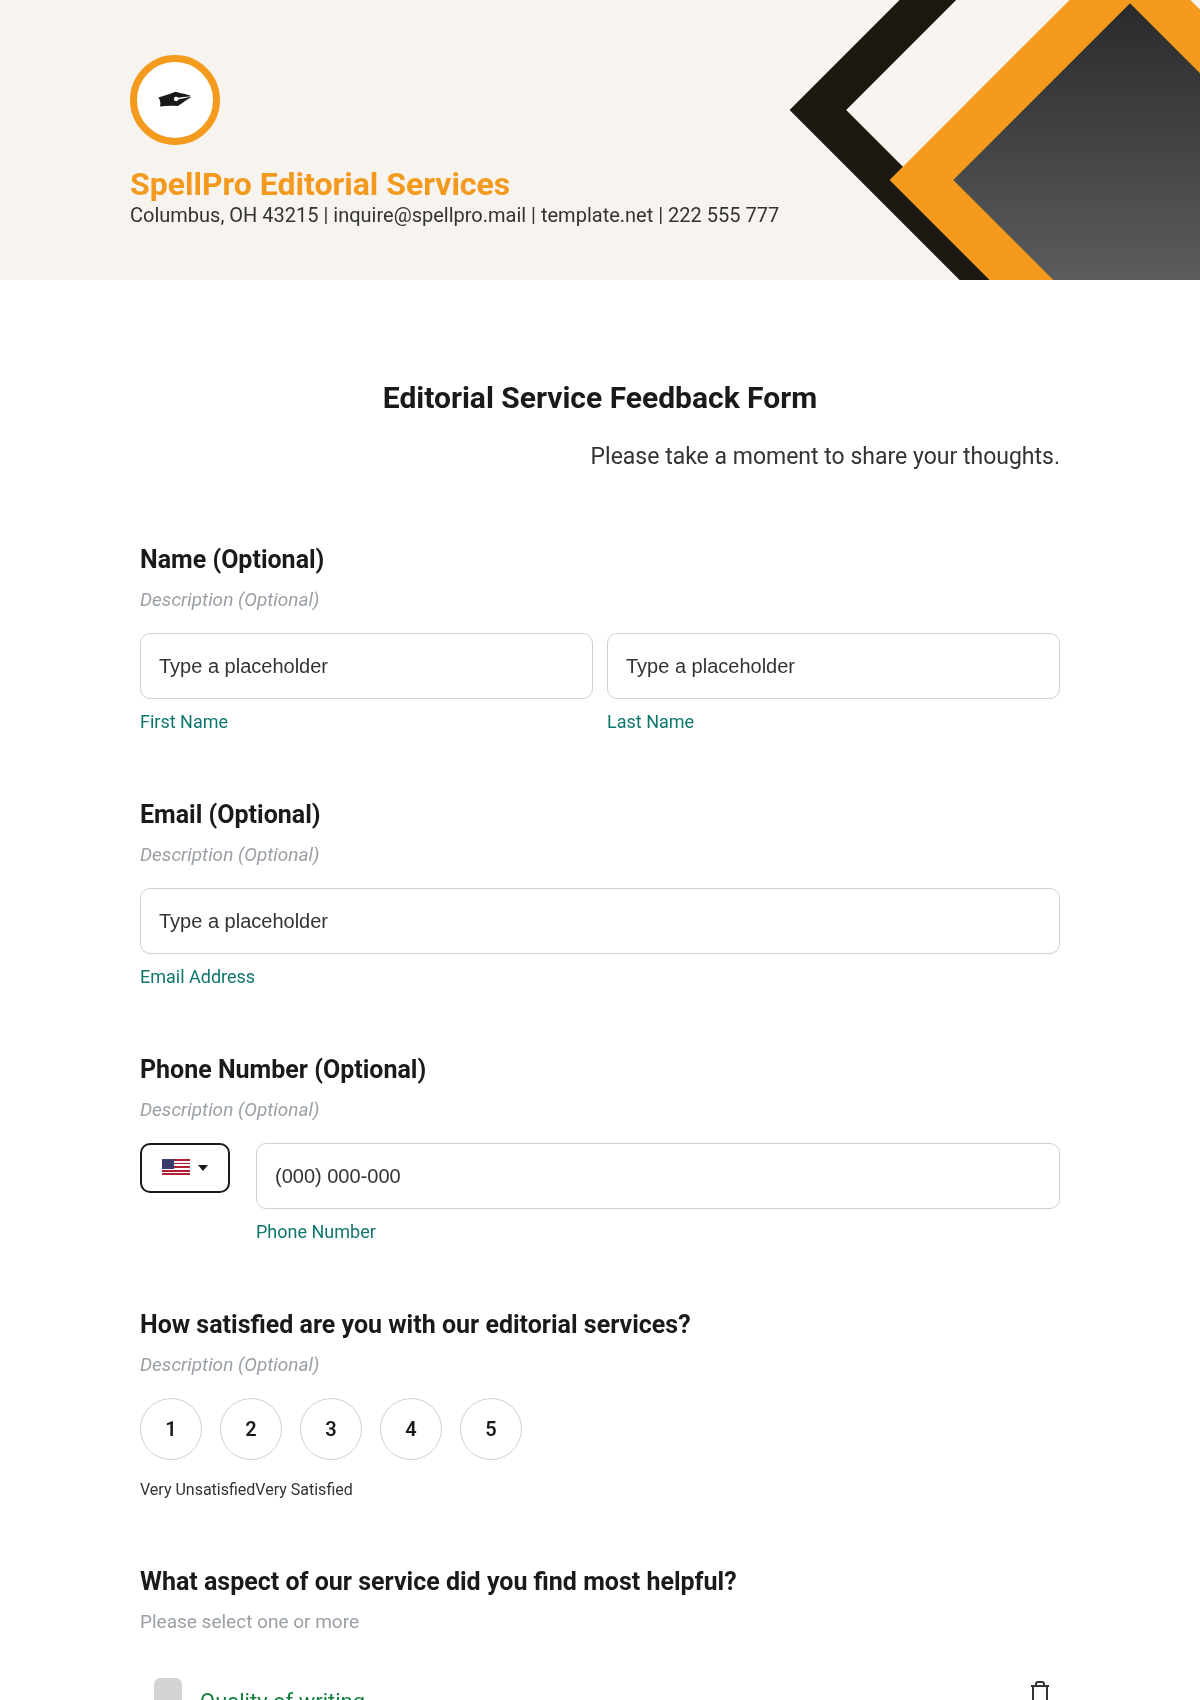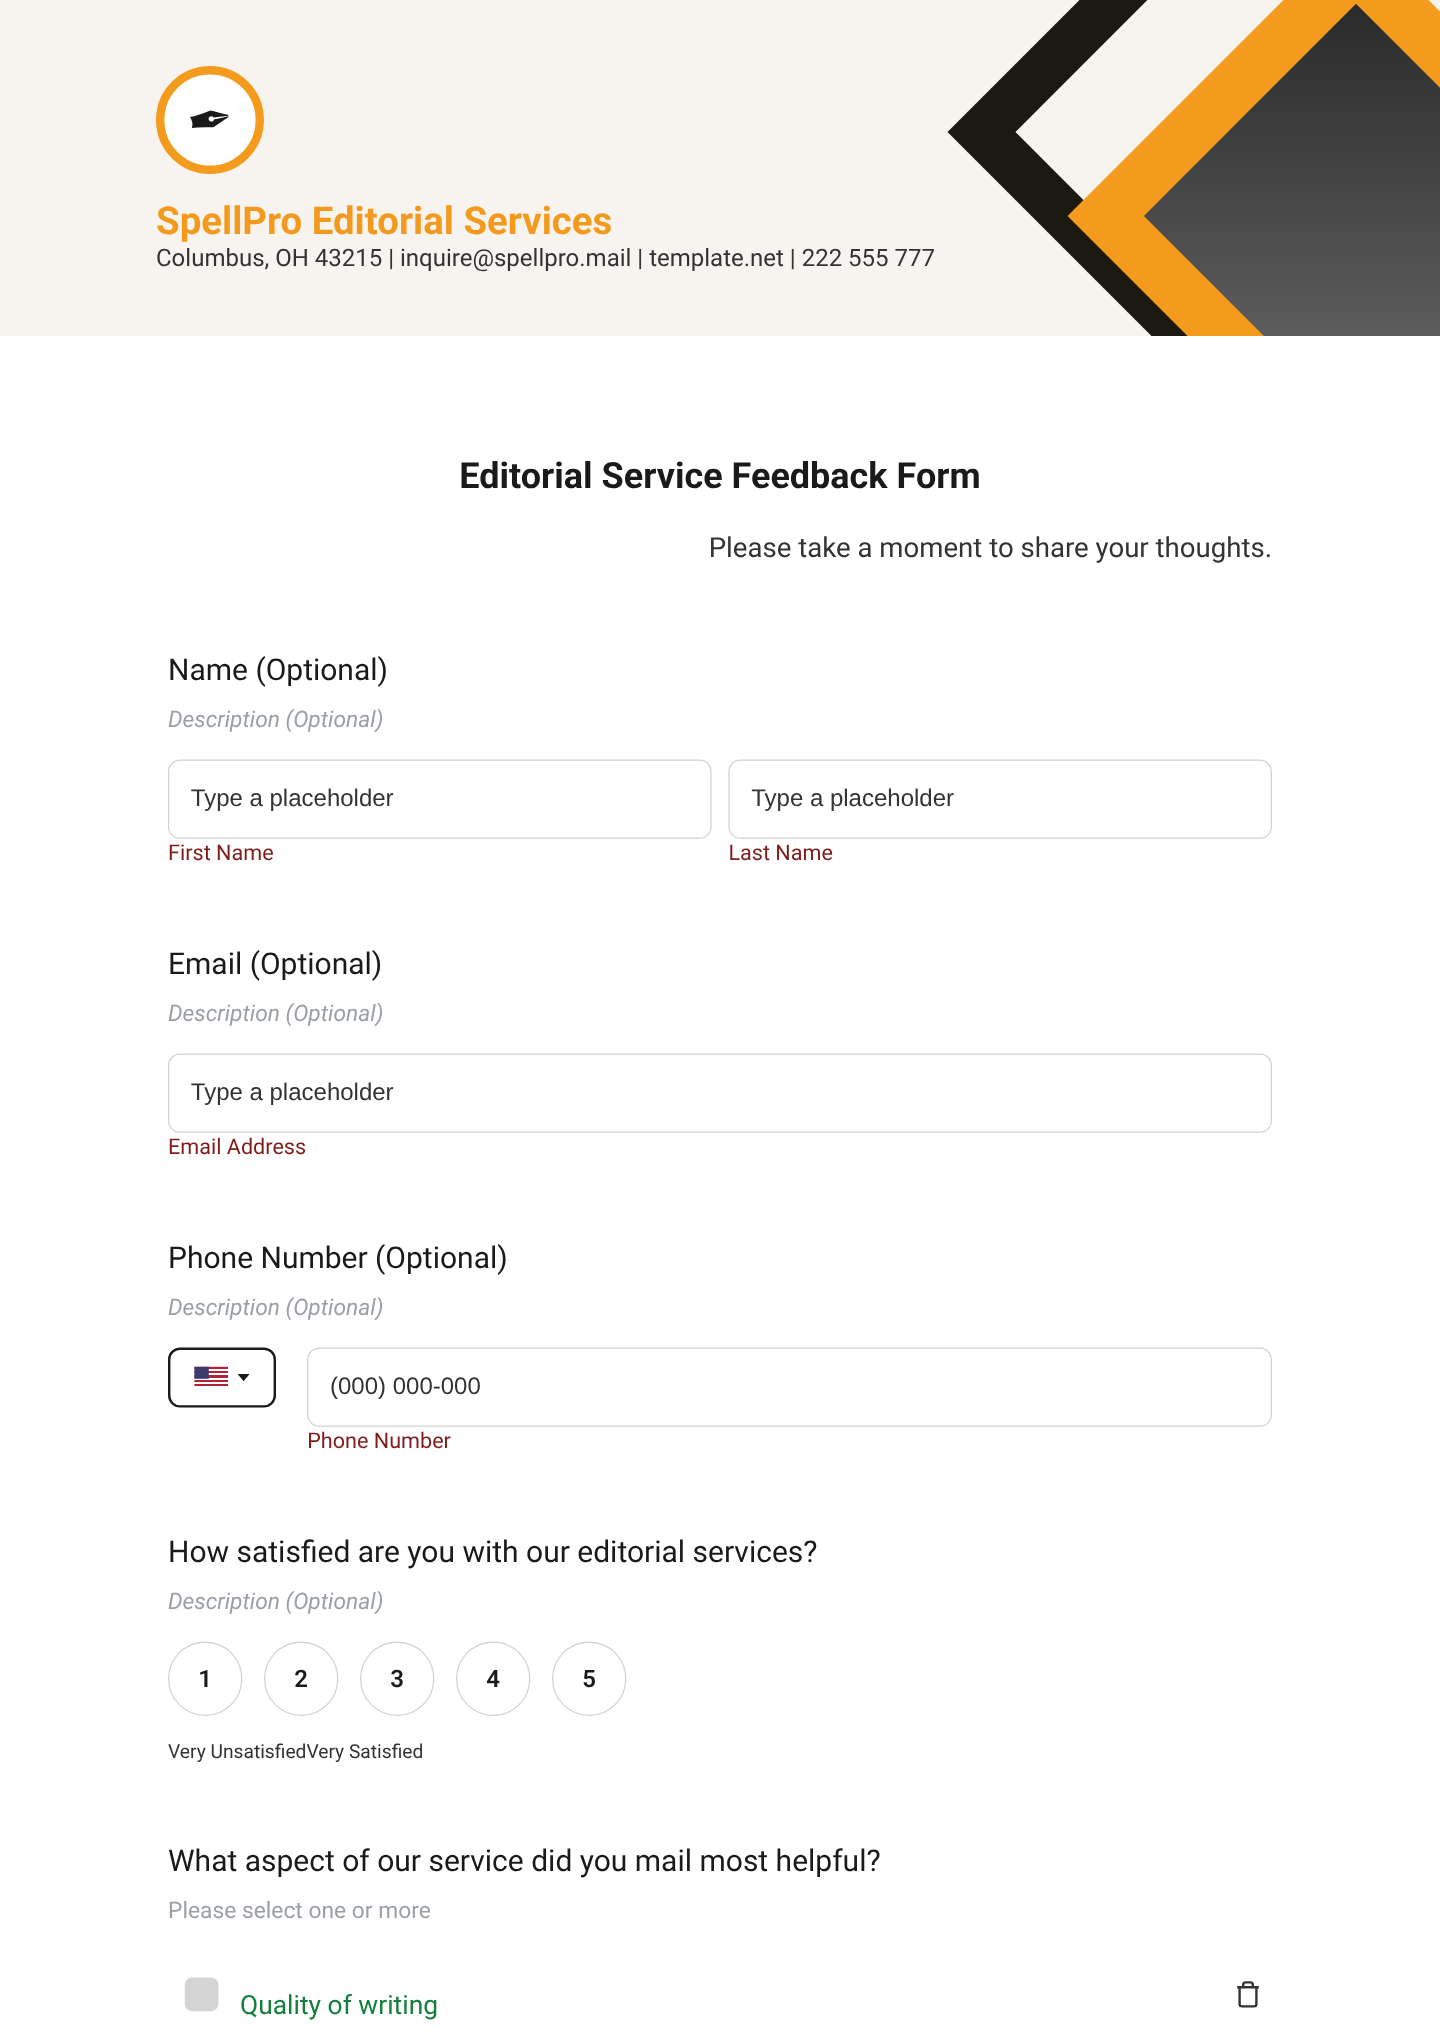--- a/index.html
+++ b/index.html
@@ -85,21 +85,21 @@
     }
     .form-subtitle {
       text-align: right;
       font-size: 23px;
       color: #333;
       margin-bottom: 75px;
     }
     .field-group { margin-bottom: 68px; }
     .field-label {
       font-size: 25px;
-      font-weight: 400;
+      font-weight: 700;
       color: #1a1a1a;
       margin-bottom: 14px;
     }
     .field-desc {
       font-size: 19px;
       font-style: italic;
       color: #9aa0a6;
       margin-bottom: 22px;
     }
     .field-desc.plain { font-style: normal; }
@@ -115,22 +115,22 @@
       border-radius: 10px;
       padding: 0 18px;
       font-size: 20px;
       color: #1a1a1a;
       background: #fff;
       outline: none;
     }
     .text-input::placeholder { color: #333; }
     .sub-label {
       font-size: 18px;
-      color: #7f1d1d;
-      margin-top: 2px;
+      color: #0f766e;
+      margin-top: 12px;
     }
     .phone-row { display: flex; gap: 26px; align-items: flex-start; }
     .country-select {
       width: 90px; height: 50px;
       border: 2px solid #1a1a1a;
       border-radius: 10px;
       background: #fff;
       display: flex; align-items: center; justify-content: center;
       gap: 8px;
       cursor: pointer;
@@ -275,21 +275,21 @@
       <div class="rating-circle">4</div>
       <div class="rating-circle">5</div>
     </div>
     <div class="rating-labels">
       <div class="left">Very Unsatisfied</div>
       <div>Very Satisfied</div>
     </div>
   </div>
 
   <div class="field-group">
-    <div class="field-label">What aspect of our service did you mail most helpful?</div>
+    <div class="field-label">What aspect of our service did you find most helpful?</div>
     <div class="field-desc plain">Please select one or more</div>
 
     <div class="check-row">
       <div class="checkbox"></div>
       <div class="check-label">Quality of writing</div>
       <svg class="delete-icon" viewBox="0 0 24 24" fill="none" stroke="currentColor" stroke-width="2">
           <path d="M3 6h18M8 6V4a2 2 0 012-2h4a2 2 0 012 2v2m3 0v14a2 2 0 01-2 2H7a2 2 0 01-2-2V6h14z"></path>
         </svg>
     </div>
 

